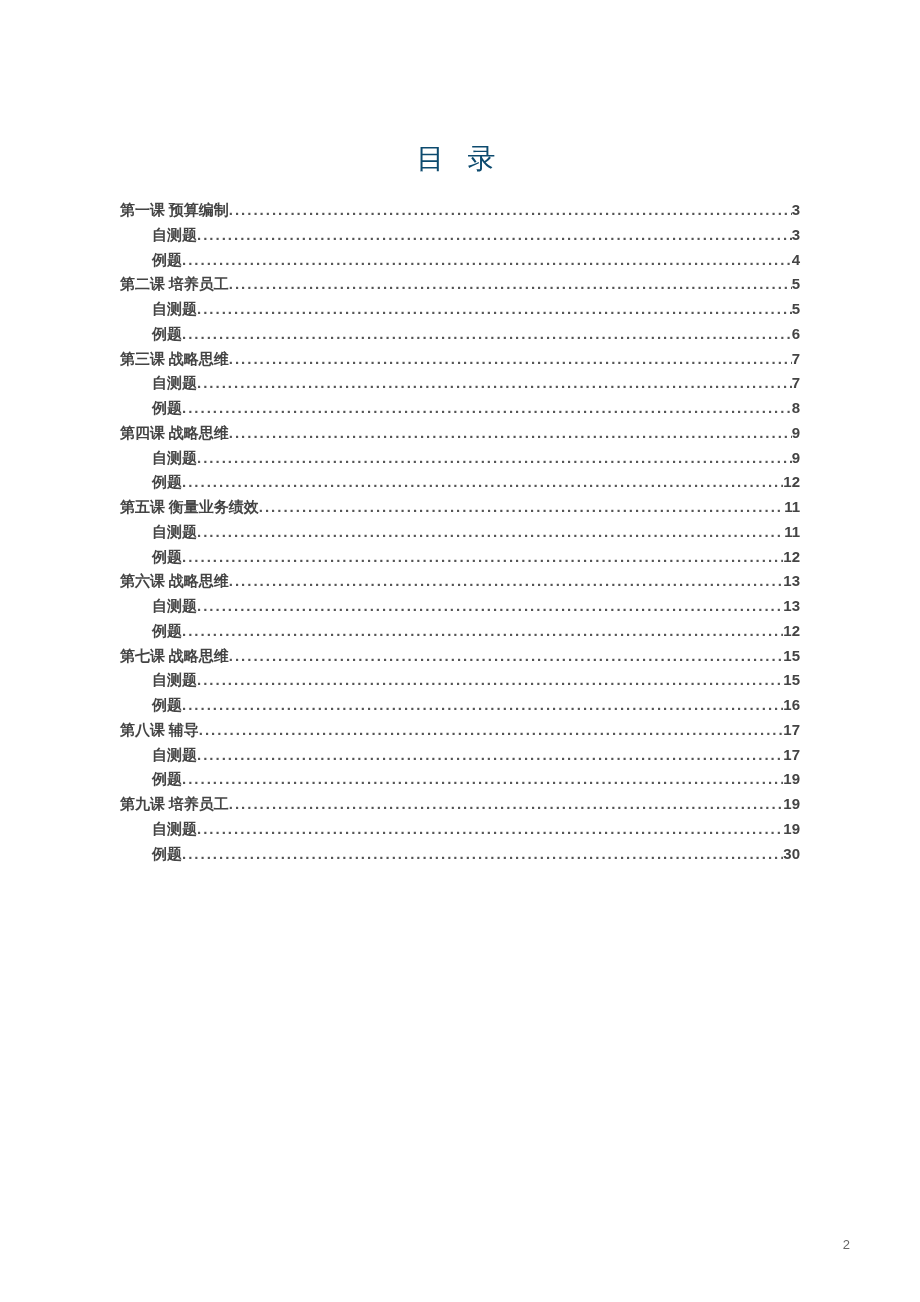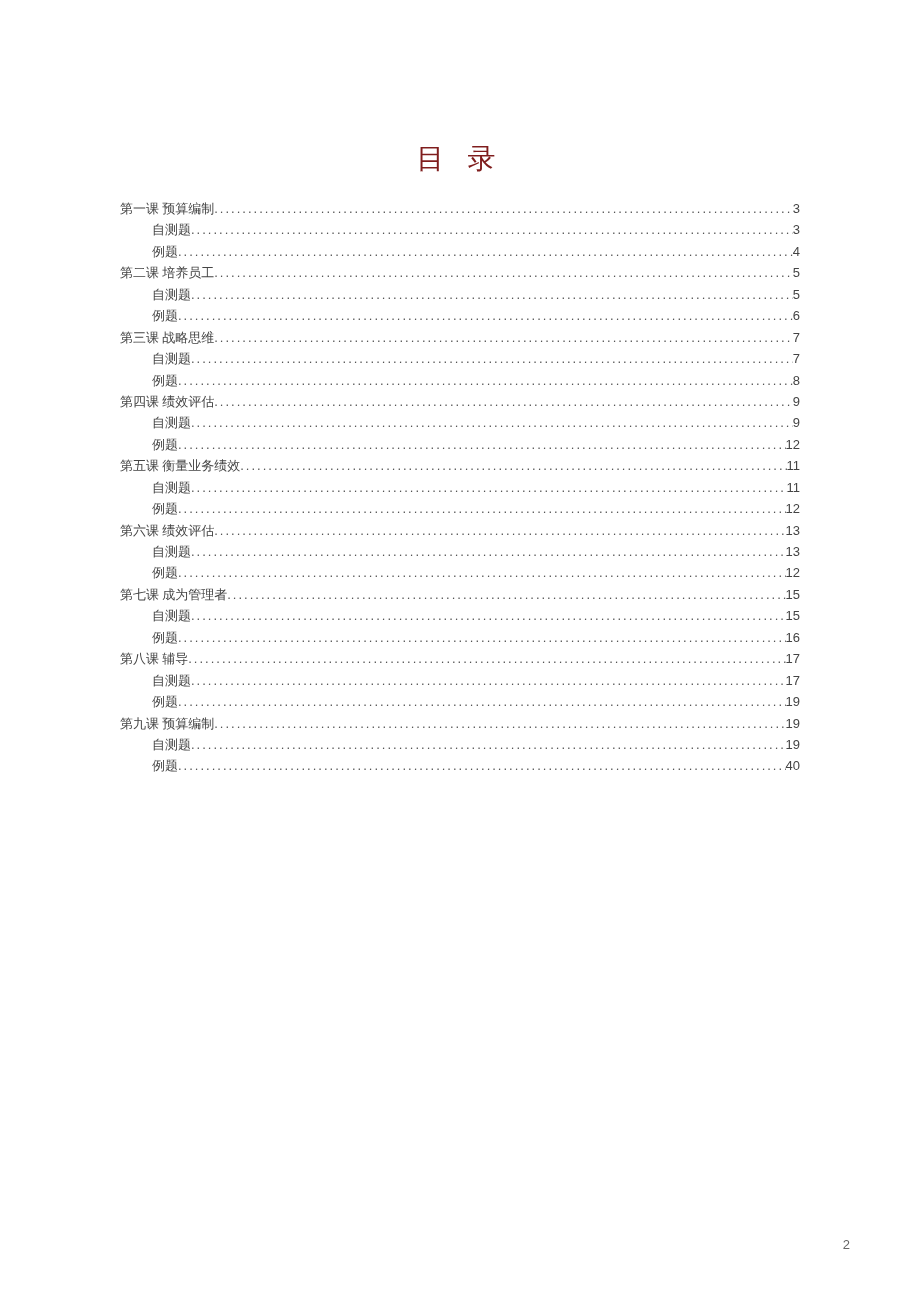--- a/index.html
+++ b/index.html
@@ -14,32 +14,33 @@
       font-family: "SimSun", "宋体", serif;
       position: relative;
       color: #333;
     }
     .page {
       padding: 140px 120px 60px 120px;
     }
     .title {
       text-align: center;
       font-size: 28px;
-      color: #7f1d1d;
+      color: #0c4a6e;
       margin-bottom: 20px;
       letter-spacing: 8px;
       font-weight: normal;
     }
     .toc-entry {
       display: flex;
       align-items: flex-start;
-      font-size: 13px;
+      font-size: 15px;
       color: #444;
       line-height: 1.65;
       white-space: nowrap;
+      font-weight: bold;
     }
     .toc-entry.level-0 .toc-label {
       padding-left: 0;
     }
     .toc-entry.level-1 .toc-label {
       padding-left: 32px;
     }
     .toc-label {
       flex: 0 0 auto;
     }
@@ -112,21 +113,21 @@
         <span class="toc-label">自测题</span>
         <span class="toc-dots"></span>
         <span class="toc-page">7</span>
       </div>
       <div class="toc-entry level-1">
         <span class="toc-label">例题</span>
         <span class="toc-dots"></span>
         <span class="toc-page">8</span>
       </div>
       <div class="toc-entry level-0">
-        <span class="toc-label">第四课 绩效评估</span>
+        <span class="toc-label">第四课 战略思维</span>
         <span class="toc-dots"></span>
         <span class="toc-page">9</span>
       </div>
       <div class="toc-entry level-1">
         <span class="toc-label">自测题</span>
         <span class="toc-dots"></span>
         <span class="toc-page">9</span>
       </div>
       <div class="toc-entry level-1">
         <span class="toc-label">例题</span>
@@ -142,36 +143,36 @@
         <span class="toc-label">自测题</span>
         <span class="toc-dots"></span>
         <span class="toc-page">11</span>
       </div>
       <div class="toc-entry level-1">
         <span class="toc-label">例题</span>
         <span class="toc-dots"></span>
         <span class="toc-page">12</span>
       </div>
       <div class="toc-entry level-0">
-        <span class="toc-label">第六课 绩效评估</span>
+        <span class="toc-label">第六课 战略思维</span>
         <span class="toc-dots"></span>
         <span class="toc-page">13</span>
       </div>
       <div class="toc-entry level-1">
         <span class="toc-label">自测题</span>
         <span class="toc-dots"></span>
         <span class="toc-page">13</span>
       </div>
       <div class="toc-entry level-1">
         <span class="toc-label">例题</span>
         <span class="toc-dots"></span>
         <span class="toc-page">12</span>
       </div>
       <div class="toc-entry level-0">
-        <span class="toc-label">第七课 成为管理者</span>
+        <span class="toc-label">第七课 战略思维</span>
         <span class="toc-dots"></span>
         <span class="toc-page">15</span>
       </div>
       <div class="toc-entry level-1">
         <span class="toc-label">自测题</span>
         <span class="toc-dots"></span>
         <span class="toc-page">15</span>
       </div>
       <div class="toc-entry level-1">
         <span class="toc-label">例题</span>
@@ -187,30 +188,30 @@
         <span class="toc-label">自测题</span>
         <span class="toc-dots"></span>
         <span class="toc-page">17</span>
       </div>
       <div class="toc-entry level-1">
         <span class="toc-label">例题</span>
         <span class="toc-dots"></span>
         <span class="toc-page">19</span>
       </div>
       <div class="toc-entry level-0">
-        <span class="toc-label">第九课 预算编制</span>
+        <span class="toc-label">第九课 培养员工</span>
         <span class="toc-dots"></span>
         <span class="toc-page">19</span>
       </div>
       <div class="toc-entry level-1">
         <span class="toc-label">自测题</span>
         <span class="toc-dots"></span>
         <span class="toc-page">19</span>
       </div>
       <div class="toc-entry level-1">
         <span class="toc-label">例题</span>
         <span class="toc-dots"></span>
-        <span class="toc-page">40</span>
+        <span class="toc-page">30</span>
       </div>
     </div>
 </div>
 
 <div class="page-number">2</div>
 
 </body></html>

